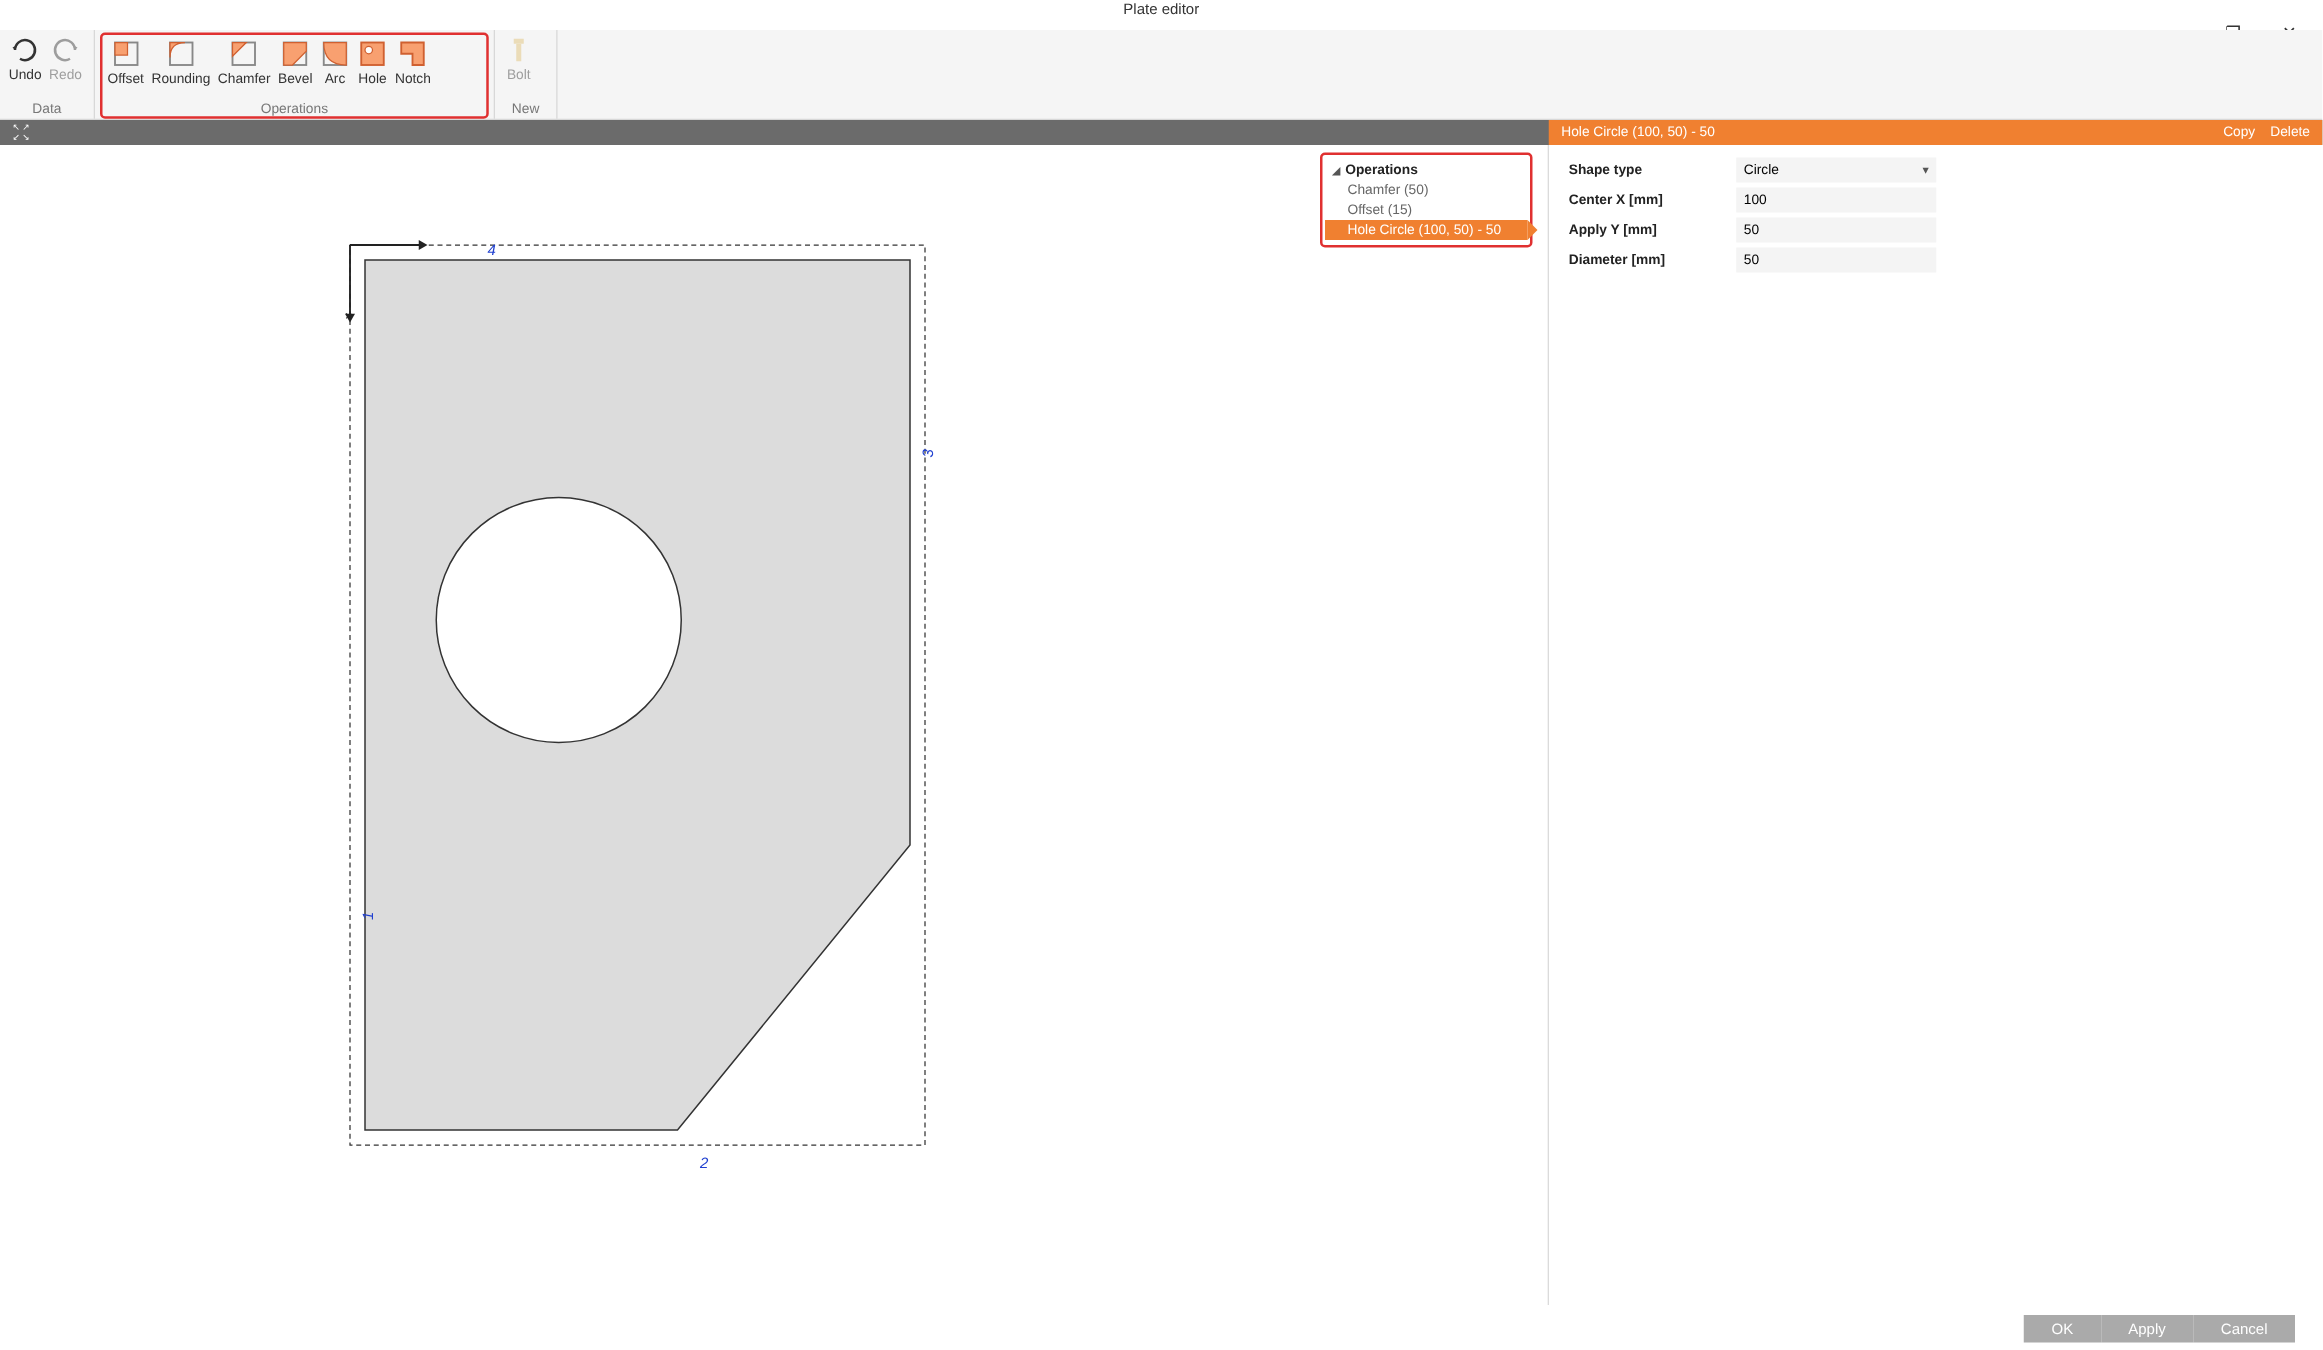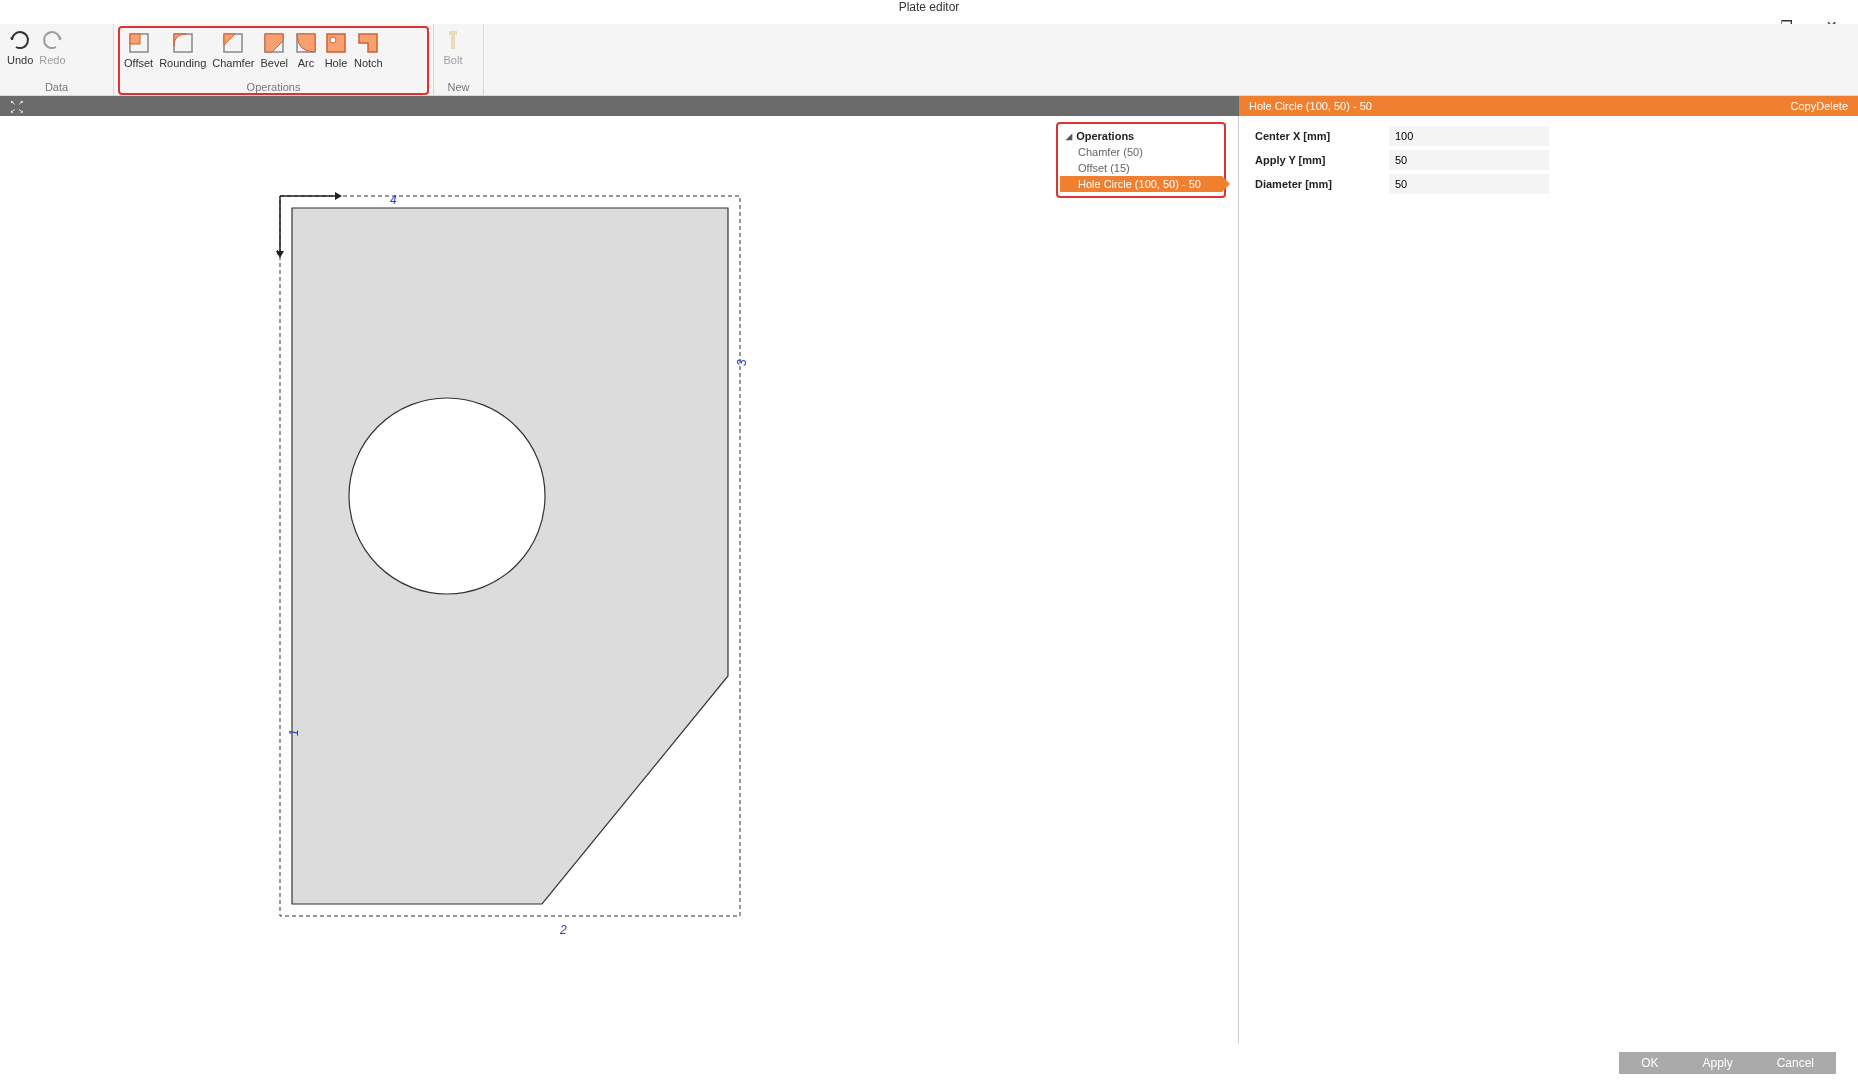--- a/index.html
+++ b/index.html
@@ -35,21 +35,21 @@
 .ops-panel { position: absolute; top: 6px; right: 12px; width: 170px; border: 2px solid #e03030; border-radius: 4px; background: #fff; padding: 4px 2px; font-size: 11px; }
 .ops-header { font-weight: bold; color: #222; padding: 2px 6px; display: flex; align-items: center; gap: 4px; }
 .ops-header::before { content: "◢"; font-size: 8px; transform: rotate(0deg); color: #555; }
 .ops-item { padding: 2px 6px 2px 18px; color: #666; }
 .ops-item.selected { background: #f08030; color: #fff; position: relative; }
 .ops-item.selected::after { content: ""; position: absolute; right: -8px; top: 0; width: 0; height: 0; border-top: 8px solid transparent; border-bottom: 8px solid transparent; border-left: 8px solid #f08030; }
 
 
 .right-panel { width: 620px; border-left: 1px solid #d0d0d0; display: flex; flex-direction: column; background: #fff; }
 .right-header { height: 20px; background: #f08030; color: #fff; display: flex; align-items: center; padding: 0 10px; font-size: 11px; margin-top: -20px; }
-.right-header .hdr-actions { margin-left: auto; display: flex; }
+.right-header .hdr-actions { margin-left: auto; display: flex; gap: 12px; }
 .right-header .hdr-actions span { cursor: pointer; }
 
 .props-section { padding: 10px 16px; }
 .props-title { color: #e06020; font-weight: bold; font-size: 13px; margin-bottom: 8px; display: flex; align-items: center; gap: 6px; }
 .props-title::before { content: "▼"; font-size: 9px; color: #e06020; }
 .prop-row { display: flex; align-items: center; margin-bottom: 4px; }
 .prop-label { width: 134px; font-size: 11px; color: #222; font-weight: 600; }
 .prop-value { flex: 0 0 160px; background: #f4f4f4; height: 20px; font-size: 11px; padding: 0 6px; display: flex; align-items: center; border: none; }
 .prop-select { flex: 0 0 160px; background: #f4f4f4; height: 20px; font-size: 11px; padding: 0 6px; display: flex; align-items: center; justify-content: space-between; }
 .prop-select::after { content: "▾"; font-size: 10px; color: #555; }
@@ -73,21 +73,21 @@
   <div class="title">Plate editor</div>
   <div class="win-controls">
     <div class="win-btn">—</div>
     <div class="win-btn">❐</div>
     <div class="win-btn">✕</div>
   </div>
 </div>
 
 <div class="ribbon">
 
-  <div class="ribbon-group" style="width:114px">
+  <div class="ribbon-group" style="width:76px">
     <div class="ribbon-tools">
       <div class="ribbon-tool">
         <div class="ribbon-tool-icon">
           <svg class="ico-svg" viewBox="0 0 24 24">
               <path d="M4 12 a8 8 0 1 1 4 7" fill="none" stroke="#333" stroke-width="2"></path>
               <path d="M2 10 L4 12 L6 8 Z" fill="#333"></path>
             </svg>
         </div>
         <div class="ribbon-tool-label">Undo</div>
       </div>
@@ -232,20 +232,26 @@
   <div class="right-panel">
     <div class="right-header">
       <span>Hole  Circle (100, 50) - 50</span>
       <div class="hdr-actions">
         <span>Copy</span>
         <span>Delete</span>
       </div>
     </div>
     <div class="props-section">
       <div class="prop-row">
+        <div class="prop-label">Shape type</div>
+        <div class="prop-select">
+            <span>Circle</span>
+          </div>
+      </div>
+      <div class="prop-row">
         <div class="prop-label">Center X [mm]</div>
         <div class="prop-value">100</div>
       </div>
       <div class="prop-row">
         <div class="prop-label">Apply Y [mm]</div>
         <div class="prop-value">50</div>
       </div>
       <div class="prop-row">
         <div class="prop-label">Diameter [mm]</div>
         <div class="prop-value">50</div>

